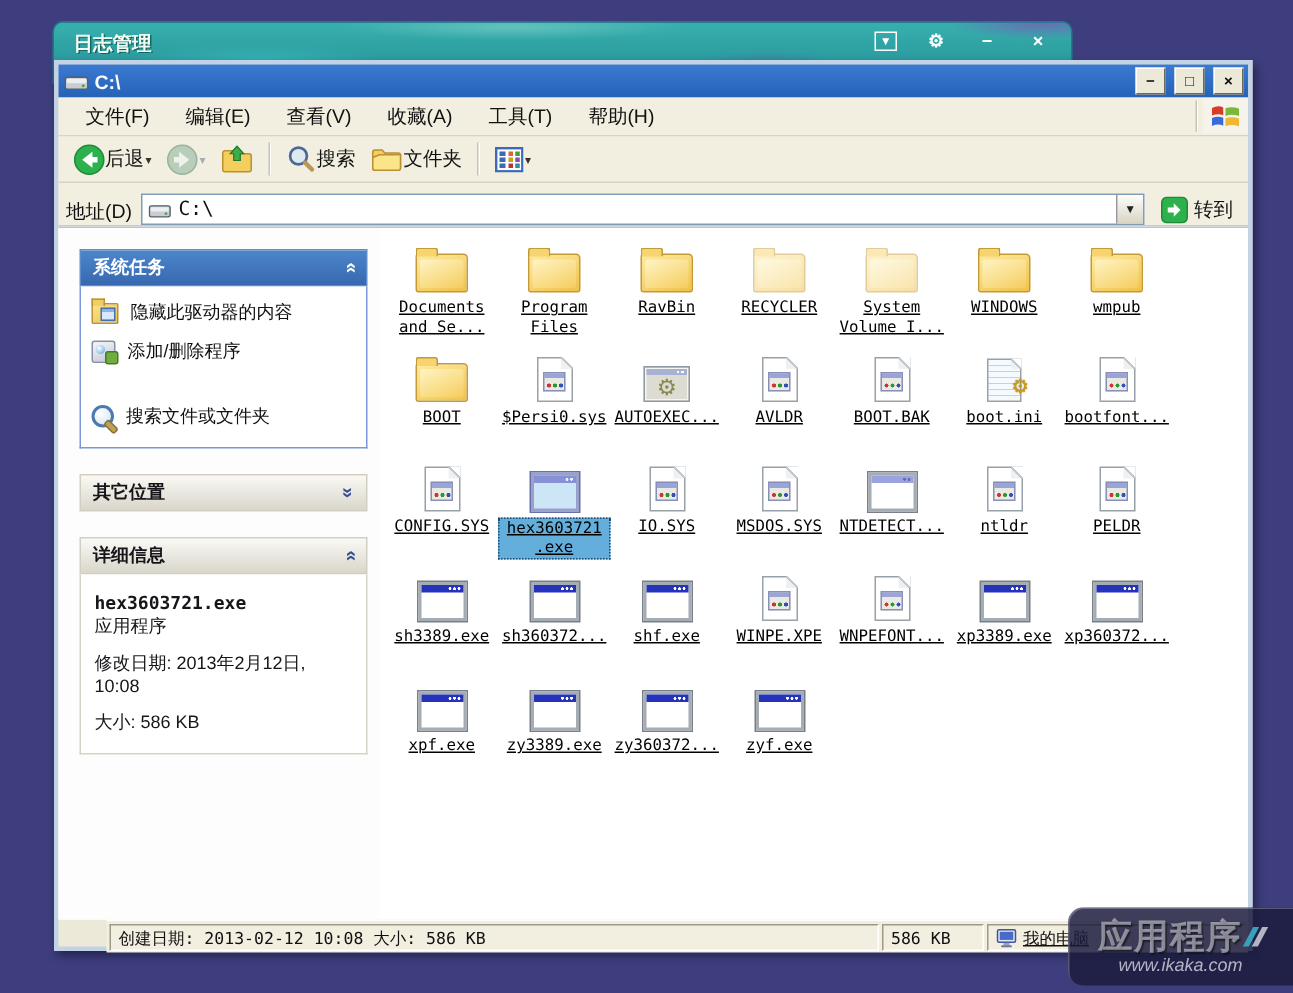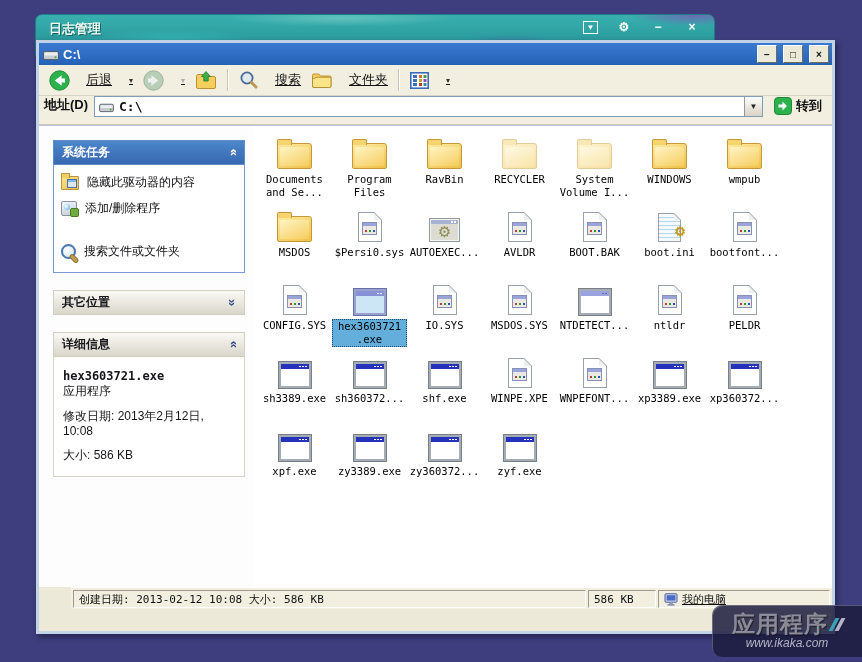--- a/index.html
+++ b/index.html
@@ -33,39 +33,39 @@
 
   
   .menubar{height:25px;background:#f2efe1;border-bottom:1px solid #d8d4c4;display:flex;align-items:center;padding-left:6px;}
   .menu-item{padding:3px 12px;font-size:13px;color:#111;}
   .menu-spacer{flex:1;}
   .menu-logo-sep{width:1px;height:21px;background:#c8c4b4;border-right:1px solid #fff;margin-right:3px;}
   .winlogo{width:30px;height:23px;display:flex;align-items:center;justify-content:center;background:#f6f4ea;}
 
   
   .toolbar{height:30px;background:#f2efe1;border-bottom:1px solid #d8d4c4;display:flex;align-items:center;padding-left:6px;gap:2px;}
-  .tbtn{display:flex;align-items:center;gap:16px;padding:2px 4px;font-size:13px;color:#111;text-decoration:underline;}
+  .tbtn{display:flex;align-items:center;gap:0;padding:2px 4px;font-size:13px;color:#111;}
   .tdrop{font-size:8px;color:#333;margin-left:1px;}
   .tdrop.dis{color:#aab;}
   .tsep{width:1px;height:22px;background:#c8c4b4;border-right:1px solid #fff;margin:0 4px;}
 
   
-  .addressbar{height:28px;background:#f2efe1;border-bottom:1px solid #cfcaba;display:flex;align-items:flex-start;padding:0 5px;gap:6px;font-weight:bold;}
+  .addressbar{height:28px;background:#f2efe1;border-bottom:1px solid #cfcaba;display:flex;align-items:flex-end;padding:0 5px;gap:6px;}
   .addr-label{font-size:13px;color:#111;}
   .addr-combo{flex:1;height:21px;background:#fff;border:1px solid #7f9db9;display:flex;align-items:center;padding-left:4px;gap:5px;box-sizing:border-box;}
   .addr-text{font-size:13px;color:#111;flex:1;font-family:"DejaVu Sans Mono",monospace;}
   .combo-btn{width:17px;height:19px;background:linear-gradient(180deg,#fdfdfb,#d8d4c4);border-left:1px solid #9a96a0;
      display:flex;align-items:center;justify-content:center;font-size:8px;color:#222;}
   .go-btn{display:flex;align-items:center;gap:4px;padding:1px 5px;font-size:13px;color:#111;}
 
   
   .content{display:flex;height:461px;background:#fff;border-top:1px solid #b8c4d4;}
   .sidebar{width:214px;background:#fdfdfe;padding:14px 8px 0 14px;box-sizing:border-box;flex-shrink:0;}
   .filearea{flex:1;padding:6px 0 0 4px;display:grid;grid-template-columns:repeat(7,75px);grid-auto-rows:73px;
-    align-content:start;justify-items:center;}
+    align-content:start;justify-items:center;text-decoration:underline;}
 
   
   .panel{margin-bottom:17px;}
   .phead{height:25px;display:flex;align-items:center;justify-content:space-between;padding:0 8px;box-sizing:border-box;
     font-size:12px;font-weight:bold;}
   .phead.blue{background:linear-gradient(180deg,#4c86ca,#3768b0);color:#fff;border:1px solid #5e8cc8;}
   .phead.gray{background:linear-gradient(180deg,#faf9f5,#d9d6ca);color:#15151a;border:1px solid #d2cfc2;}
   .chev{display:inline-block;font-weight:bold;font-size:13px;transform:rotate(90deg);}
   .chev.up{transform:rotate(-90deg);}
   .phead.blue .chev{color:#fff;}
@@ -185,20 +185,39 @@
         <rect x="0.5" y="3.5" width="15" height="8" rx="1.5" fill="#c9ccd2" stroke="#5a5e66"></rect>
         <rect x="1.5" y="4.5" width="13" height="3" rx="1" fill="#eceef2" stroke="none"></rect>
         <circle cx="12.5" cy="9.2" r="1" fill="#3fae48"></circle>
       </svg>
       <span class="ttext">C:\</span>
       <span class="winbtn">−</span>
       <span class="winbtn">□</span>
       <span class="winbtn">×</span>
     </div>
 
+    <div class="menubar">
+
+    <span class="menu-item">文件(F)</span>
+        <span class="menu-item">编辑(E)</span>
+        <span class="menu-item">查看(V)</span>
+        <span class="menu-item">收藏(A)</span>
+        <span class="menu-item">工具(T)</span>
+        <span class="menu-item">帮助(H)</span>
+        <span class="menu-spacer"></span>
+        <span class="menu-logo-sep"></span>
+        <span class="winlogo">
+          <svg width="22" height="20" viewBox="0 0 22 20">
+            <path d="M2 4 Q6 2 9.5 3.6 L9.5 8.8 Q6 7.3 2 9 Z" fill="#d83b2a"></path>
+            <path d="M11 4.2 Q15 2.6 20 4.4 L20 9.4 Q15 7.8 11 9.3 Z" fill="#7ab83a"></path>
+            <path d="M2 10.6 Q6 9 9.5 10.5 L9.5 15.8 Q6 14.2 2 16 Z" fill="#3a6ad8"></path>
+            <path d="M11 10.9 Q15 9.4 20 11 L20 16.2 Q15 14.6 11 16.1 Z" fill="#f0b830"></path>
+          </svg>
+        </span>
+      </div>
 
     <div class="toolbar">
       <span class="tbtn">
         <svg width="21" height="21" viewBox="0 0 21 21">
           <circle cx="10.5" cy="10.5" r="9.7" fill="#2db14d" stroke="#1d8a37"></circle>
           <path d="M12.6 5.2 L5.8 10.5 L12.6 15.8 V12.4 H16 V8.6 H12.6 Z" fill="#fff"></path>
         </svg>
         <span>后退</span>
         <span class="tdrop">▾</span>
       </span>
@@ -366,21 +385,21 @@
             <span class="ficon-slot">
               <span class="ficon"></span>
             </span>
             <span class="flabel">wmpub</span>
           </div>
 
           <div class="fcell" data-icon="folder">
             <span class="ficon-slot">
               <span class="ficon"></span>
             </span>
-            <span class="flabel">MSDOS</span>
+            <span class="flabel">BOOT</span>
           </div>
 
           <div class="fcell" data-icon="sysfile">
             <span class="ficon-slot">
               <span class="ficon"></span>
             </span>
             <span class="flabel">$Persi0.sys</span>
           </div>
 
           <div class="fcell" data-icon="gearwin">

